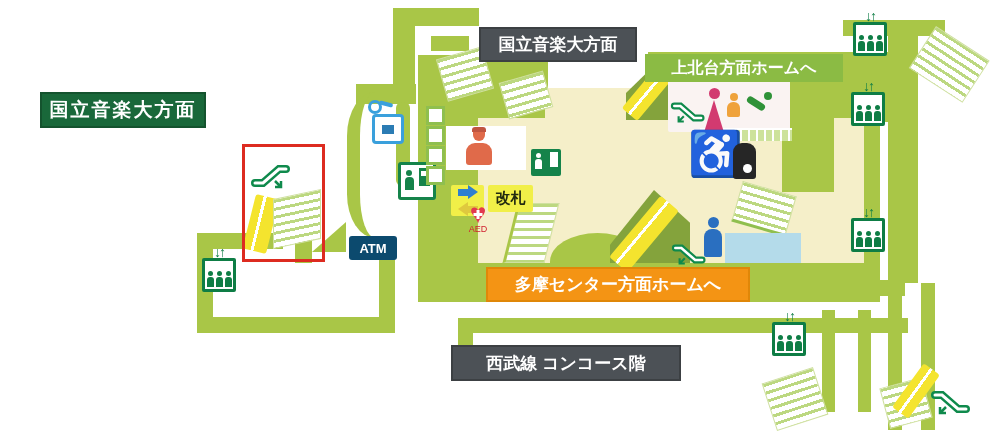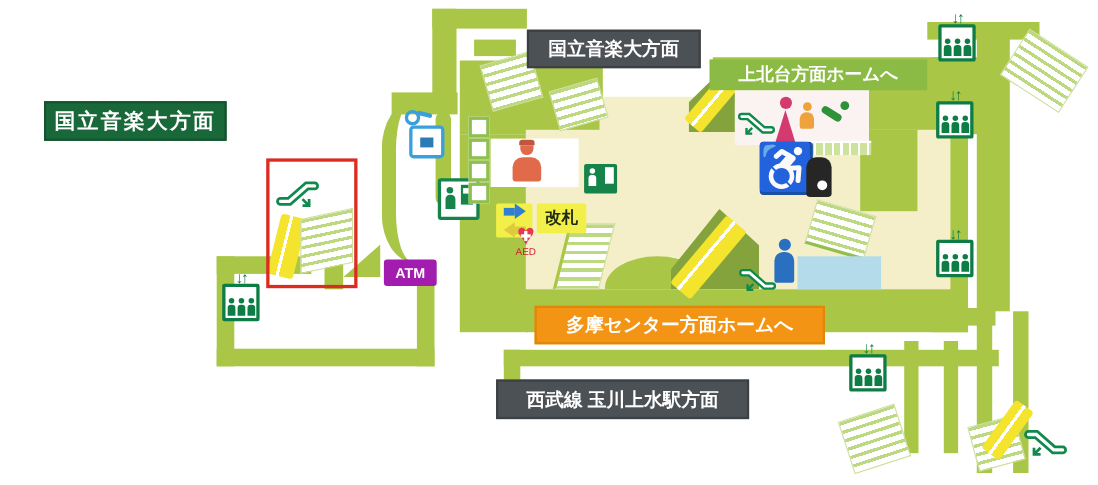--- a/index.html
+++ b/index.html
@@ -9,21 +9,21 @@
   .wedge{background:#84a33c;}
   .hatch{background:repeating-linear-gradient(180deg,#bcd880 0 3px,#ffffff 3px 8px);border:1px solid #cfe0a0;}
   .ystripe{background:repeating-linear-gradient(90deg,#f4e42e 0 8px,#ffffff 8px 11px,#f4e42e 11px 19px);border-radius:3px;}
   .railing{background:repeating-linear-gradient(90deg,#ffffff 0 2px,#cde29b 2px 8px);border-top:2px solid #fff;}
   .lblbox{display:flex;align-items:center;justify-content:center;color:#fff;font-weight:bold;white-space:nowrap;}
   .graybox{background:#4c5156;border:2px solid #3c4043;}
   .greenbox{background:#19683a;border:2px solid #14532e;letter-spacing:2px;}
   .orangebox{background:#f49414;border:2px solid #e08708;}
   .bannergreen{background:#8bbb44;}
   .redrect{border:3px solid #dd2b20;background:transparent;}
-  .atm{background:#a21caf;border-radius:3px;color:#fff;font-weight:bold;font-size:13px;display:flex;align-items:center;justify-content:center;}
+  .atm{background:#0c4a6e;border-radius:3px;color:#fff;font-weight:bold;font-size:13px;display:flex;align-items:center;justify-content:center;}
   
   .elevator{display:flex;flex-direction:column;align-items:center;width:34px;}
   .elv-arrows{font-size:14px;line-height:12px;font-weight:bold;color:#0e7d45;letter-spacing:-2px;}
   .elv-box{width:26px;height:24px;border:3px solid #0e7d45;background:#fff;border-radius:2px;display:flex;align-items:flex-end;justify-content:center;gap:2px;padding:2px 1px;}
   .elv-p{display:flex;flex-direction:column;align-items:center;}
   .elv-p .h{width:5px;height:5px;border-radius:50%;background:#0e7d45;}
   .elv-p .b{width:7px;height:10px;border-radius:3px 3px 0 0;background:#0e7d45;margin-top:1px;}
   
   .escsvg .bo{fill:none;stroke:#0f8a4c;stroke-width:8;stroke-linecap:round;}
   .escsvg .bi{fill:none;stroke:#fff;stroke-width:3;stroke-linecap:round;}
@@ -323,16 +323,16 @@
   <div class="abs wheelchair" style="left:688px;top:132px">♿</div>
   <div class="abs booth" style="left:733px;top:143px;width:23px;height:36px"></div>
   <div class="abs fig man" style="left:704px;top:217px">
       <i class="fh"></i>
       <i class="fb"></i>
     </div>
 
   <div class="abs lblbox greenbox" style="left:40px;top:92px;width:162px;height:32px;font-size:19px">国立音楽大方面</div>
   <div class="abs lblbox graybox" style="left:479px;top:27px;width:154px;height:31px;font-size:17px">国立音楽大方面</div>
   <div class="abs lblbox bannergreen" style="left:645px;top:54px;width:198px;height:28px;font-size:16px">上北台方面ホームへ</div>
-  <div class="abs lblbox orangebox" style="left:486px;top:278px;width:260px;height:31px;font-size:17px">多摩センター方面ホームへ</div>
-  <div class="abs lblbox graybox" style="left:451px;top:345px;width:226px;height:32px;font-size:17px">西武線 玉川上水駅方面</div>
+  <div class="abs lblbox orangebox" style="left:486px;top:267px;width:260px;height:31px;font-size:17px">多摩センター方面ホームへ</div>
+  <div class="abs lblbox graybox" style="left:451px;top:345px;width:226px;height:32px;font-size:17px">西武線 コンコース階</div>
 
 </div>
 
 </body></html>

